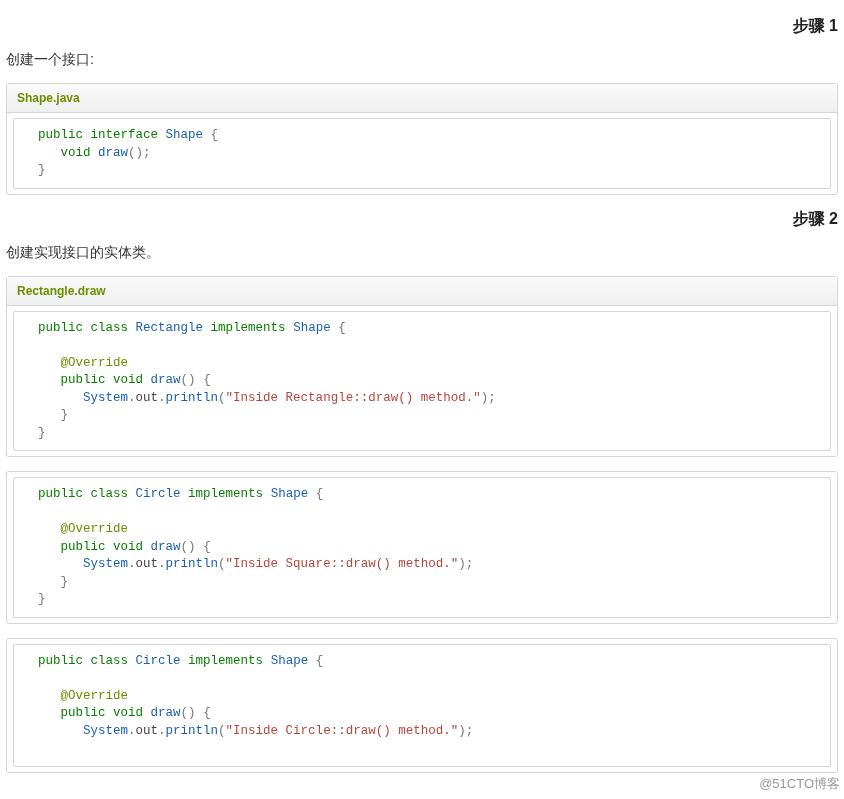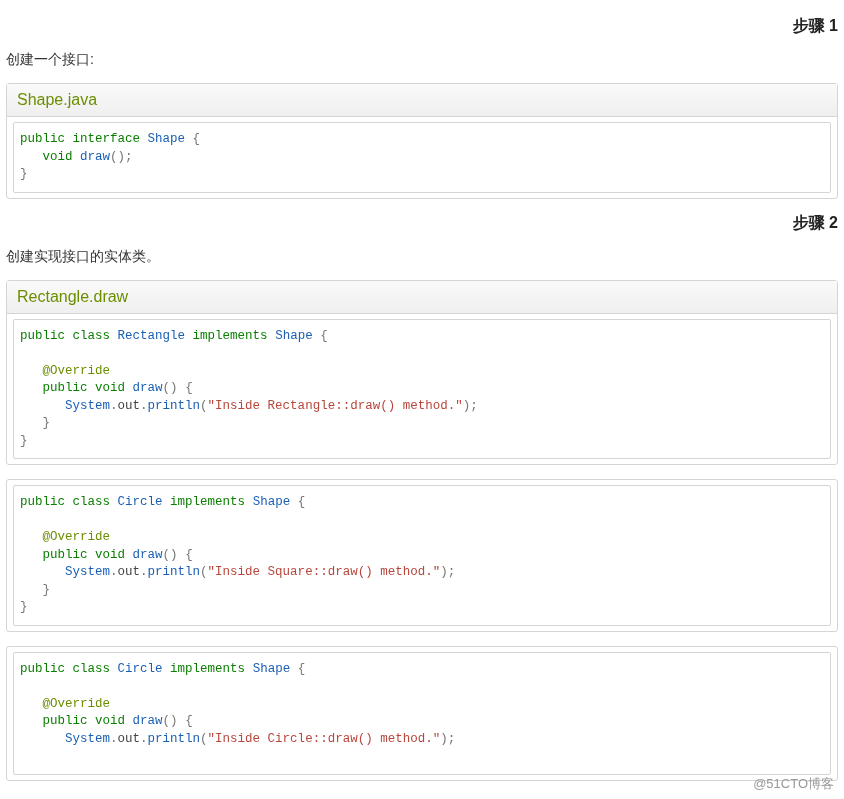--- a/index.html
+++ b/index.html
@@ -26,32 +26,32 @@
   }
   .file-block {
     border: 1px solid #d5d5d5;
     border-radius: 3px;
     margin-bottom: 14px;
   }
   .file-header {
     background: linear-gradient(#fafafa, #efefef);
     border-bottom: 1px solid #d5d5d5;
     padding: 7px 10px;
-    font-size: 16px;
-    font-weight: normal;
+    font-size: 12px;
+    font-weight: bold;
     color: #6b8e00;
   }
   .code-outer {
     padding: 5px 6px 5px 6px;
   }
   .code-box {
     border: 1px solid #d5d5d5;
     border-radius: 2px;
     background: #fff;
-    padding: 8px 6px;
+    padding: 8px 24px;
   }
   pre {
     margin: 0;
     font-family: Consolas, "Courier New", monospace;
     font-size: 12.5px;
     line-height: 1.4;
     white-space: pre;
     color: #444;
   }
   .k-pub   { color: #0a7e00; }   
@@ -59,21 +59,21 @@
   .k-fn    { color: #1a5fb4; }   
   .k-anno  { color: #6b8e00; }   
   .k-prop  { color: #444;    }   
   .str     { color: #b8463c; }   
   .paren   { color: #777; }
   .brace   { color: #777; }
   .semi    { color: #777; }
   .dot     { color: #777; }
   .watermark {
     position: fixed;
-    right: 10px;
+    right: 4px;
     bottom: 6px;
     font-size: 13px;
     color: #999;
     pointer-events: none;
   }
 </style>
 </head>
 <body>
 
 <div class="step-heading">步骤 1</div>

